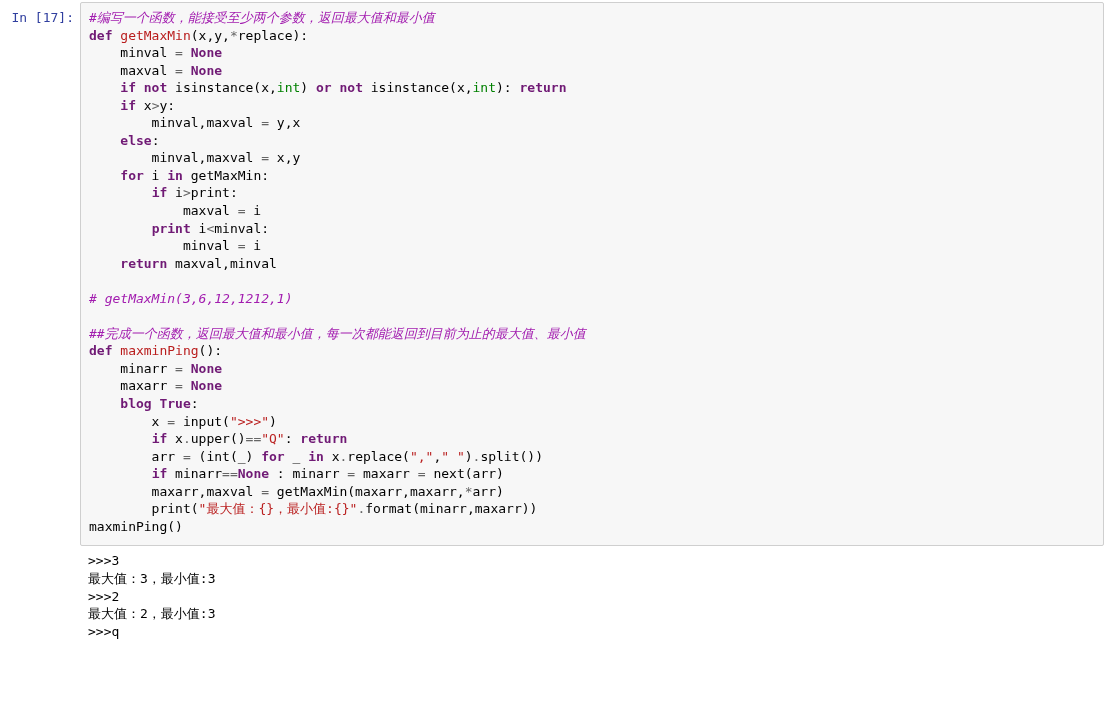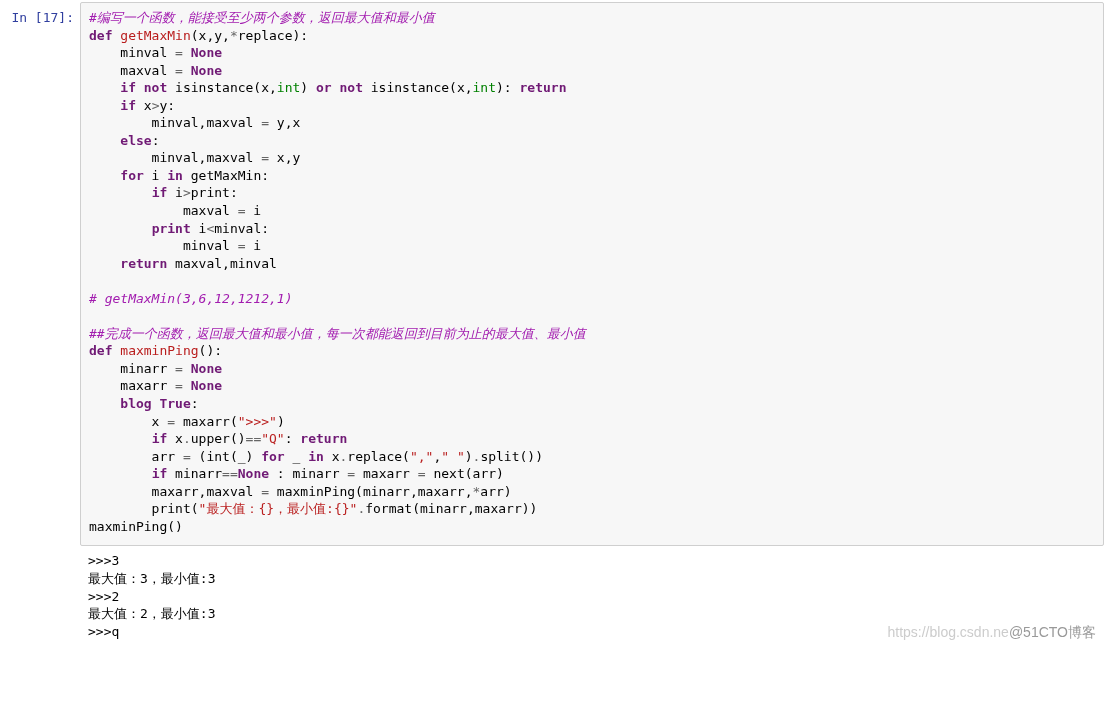--- a/index.html
+++ b/index.html
@@ -33,21 +33,21 @@
     border: 1px solid #cfcfcf;
     background: #f7f7f7;
     border-radius: 2px;
     padding: 6px 8px 10px 8px;
     margin-right: 6px;
     line-height: 1.35;
   }
   .output-area {
     flex: 1;
     padding: 6px 8px 6px 8px;
-    margin-right: 6px;
+    margin-right: 13px;
     line-height: 1.35;
     position: relative;
   }
   pre {
     margin: 0;
     font-family: inherit;
     white-space: pre;
   }
   .c  { color: #a21caf; font-style: italic; }  
   .kw { color: #701a75; font-weight: bold; }   
@@ -93,37 +93,34 @@
 <span>            minval </span><span class="sp">=</span><span> i</span>
 <span>    </span><span class="kw">return</span><span> maxval,minval</span>
 <span></span>
 <span class="c"># getMaxMin(3,6,12,1212,1)</span>
 <span></span>
 <span class="c">##完成一个函数，返回最大值和最小值，每一次都能返回到目前为止的最大值、最小值</span>
 <span class="kw">def</span><span> </span><span class="nm">maxminPing</span><span>():</span>
 <span>    minarr </span><span class="sp">=</span><span> </span><span class="kw">None</span>
 <span>    maxarr </span><span class="sp">=</span><span> </span><span class="kw">None</span>
 <span>    </span><span class="kw">blog</span><span> </span><span class="kw">True</span><span>:</span>
-<span>        x </span><span class="sp">=</span><span> maxarr(</span><span class="str">"&gt;&gt;&gt;"</span><span>)</span>
+<span>        x </span><span class="sp">=</span><span> input(</span><span class="str">"&gt;&gt;&gt;"</span><span>)</span>
 <span>        </span><span class="kw">if</span><span> x</span><span class="sp">.</span><span>upper()</span><span class="sp">==</span><span class="str">"Q"</span><span>: </span><span class="kw">return</span>
 <span>        arr </span><span class="sp">=</span><span> (int(_) </span><span class="kw">for</span><span> _ </span><span class="kw">in</span><span> x</span><span class="sp">.</span><span>replace(</span><span class="str">","</span><span>,</span><span class="str">" "</span><span>)</span><span class="sp">.</span><span>split())</span>
 <span>        </span><span class="kw">if</span><span> minarr</span><span class="sp">==</span><span class="kw">None</span><span> : minarr </span><span class="sp">=</span><span> maxarr </span><span class="sp">=</span><span> next(arr)</span>
-<span>        maxarr,maxval </span><span class="sp">=</span><span> maxminPing(minarr,maxarr,</span><span class="sp">*</span><span>arr)</span>
+<span>        maxarr,maxval </span><span class="sp">=</span><span> getMaxMin(maxarr,maxarr,</span><span class="sp">*</span><span>arr)</span>
 <span>        print(</span><span class="str">"最大值：{}，最小值:{}"</span><span class="sp">.</span><span>format(minarr,maxarr))</span>
 <span>maxminPing()</span></pre>
     </div>
   </div>
 
   <div class="cell">
     <div class="prompt"></div>
     <div class="output-area">
 <pre><span>&gt;&gt;&gt;3</span>
 <span>最大值：3，最小值:3</span>
 <span>&gt;&gt;&gt;2</span>
 <span>最大值：2，最小值:3</span>
 <span>&gt;&gt;&gt;q</span></pre>
-      <div class="watermark">
-        <span>https://blog.csdn.ne</span><span class="wm2">@51CTO博客</span>
-      </div>
     </div>
   </div>
 
 </div>
 
 </body></html>

